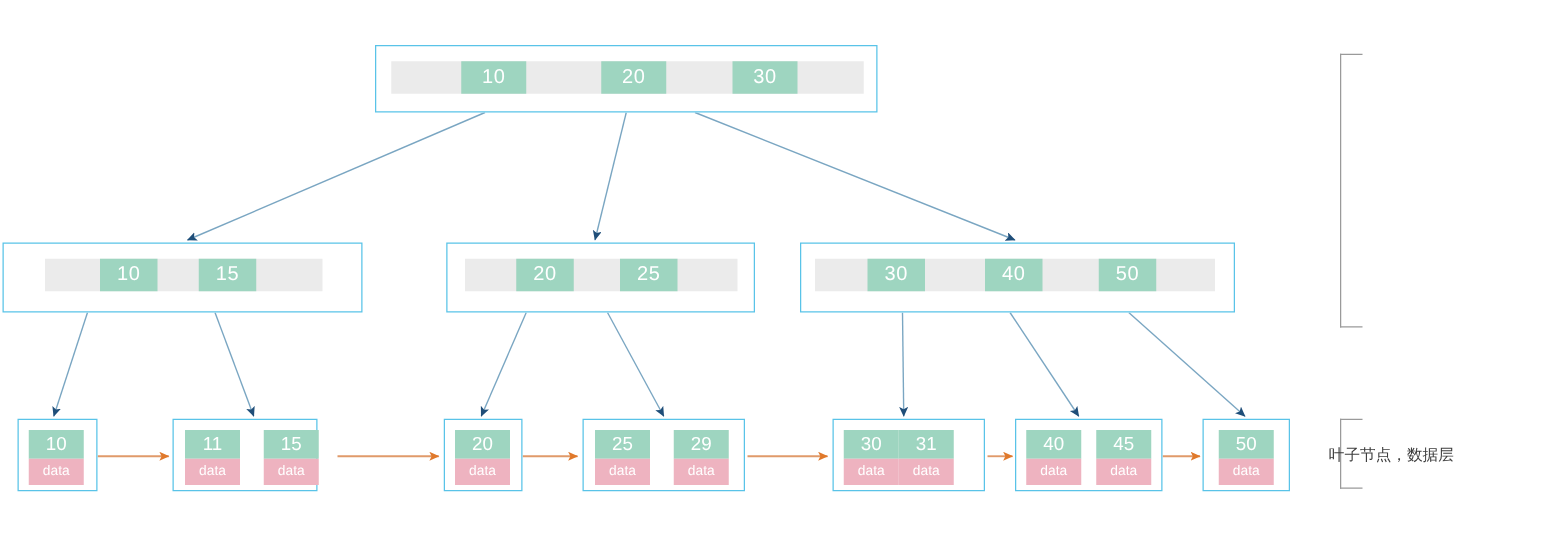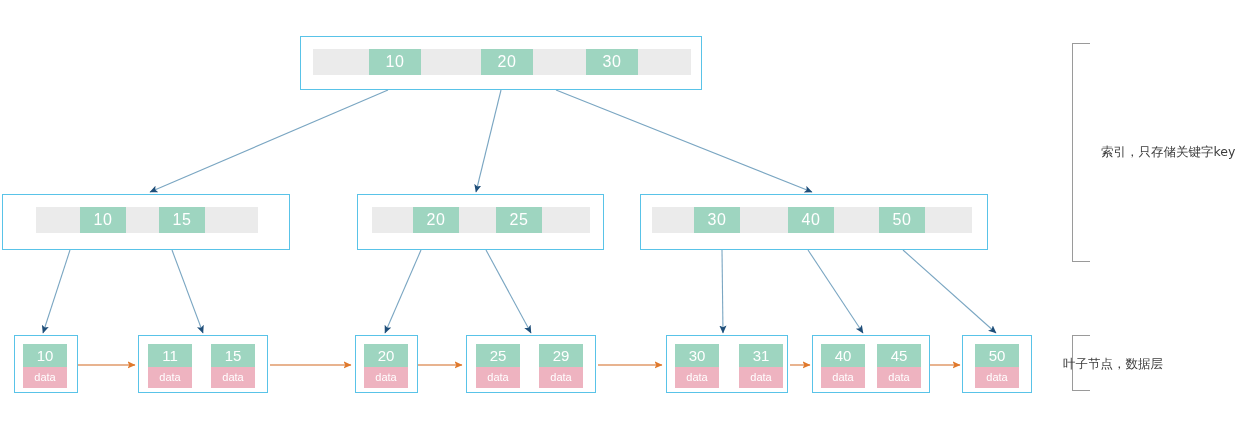--- a/index.html
+++ b/index.html
@@ -171,21 +171,21 @@
     <div class="idx-key" style="left:238px; width:46px;">50</div>
   </div>
 
   <div class="leaf-node" style="left:14px; top:335px; width:64px; height:58px;">
     <div class="leaf-cell" style="left:8px;">
       <div class="leaf-key">10</div>
       <div class="leaf-data">data</div>
     </div>
   </div>
 
-  <div class="leaf-node" style="left:138px; top:335px; width:130px; height:58px;">
+  <div class="leaf-node" style="left:138px; top:335px; width:116px; height:58px;">
     <div class="leaf-cell" style="left:9px;">
       <div class="leaf-key">11</div>
       <div class="leaf-data">data</div>
     </div>
     <div class="leaf-cell" style="left:72px;">
       <div class="leaf-key">15</div>
       <div class="leaf-data">data</div>
     </div>
   </div>
 
@@ -205,21 +205,21 @@
       <div class="leaf-key">29</div>
       <div class="leaf-data">data</div>
     </div>
   </div>
 
   <div class="leaf-node" style="left:666px; top:335px; width:122px; height:58px;">
     <div class="leaf-cell" style="left:8px;">
       <div class="leaf-key">30</div>
       <div class="leaf-data">data</div>
     </div>
-    <div class="leaf-cell" style="left:72px;">
+    <div class="leaf-cell" style="left:52px;">
       <div class="leaf-key">31</div>
       <div class="leaf-data">data</div>
     </div>
   </div>
 
   <div class="leaf-node" style="left:812px; top:335px; width:118px; height:58px;">
     <div class="leaf-cell" style="left:8px;">
       <div class="leaf-key">40</div>
       <div class="leaf-data">data</div>
     </div>
@@ -230,18 +230,17 @@
   </div>
 
   <div class="leaf-node" style="left:962px; top:335px; width:70px; height:58px;">
     <div class="leaf-cell" style="left:12px;">
       <div class="leaf-key">50</div>
       <div class="leaf-data">data</div>
     </div>
   </div>
 
   <div class="bracket" style="left:1072px; top:43px; width:18px; height:219px;"></div>
-  <div class="caption" style="left:1101px; top:144px;">索引，只存储关键字key</div>
 
   <div class="bracket" style="left:1072px; top:335px; width:18px; height:56px;"></div>
   <div class="caption" style="left:1063px; top:356px;">叶子节点，数据层</div>
 
 </div>
 
 </body></html>

